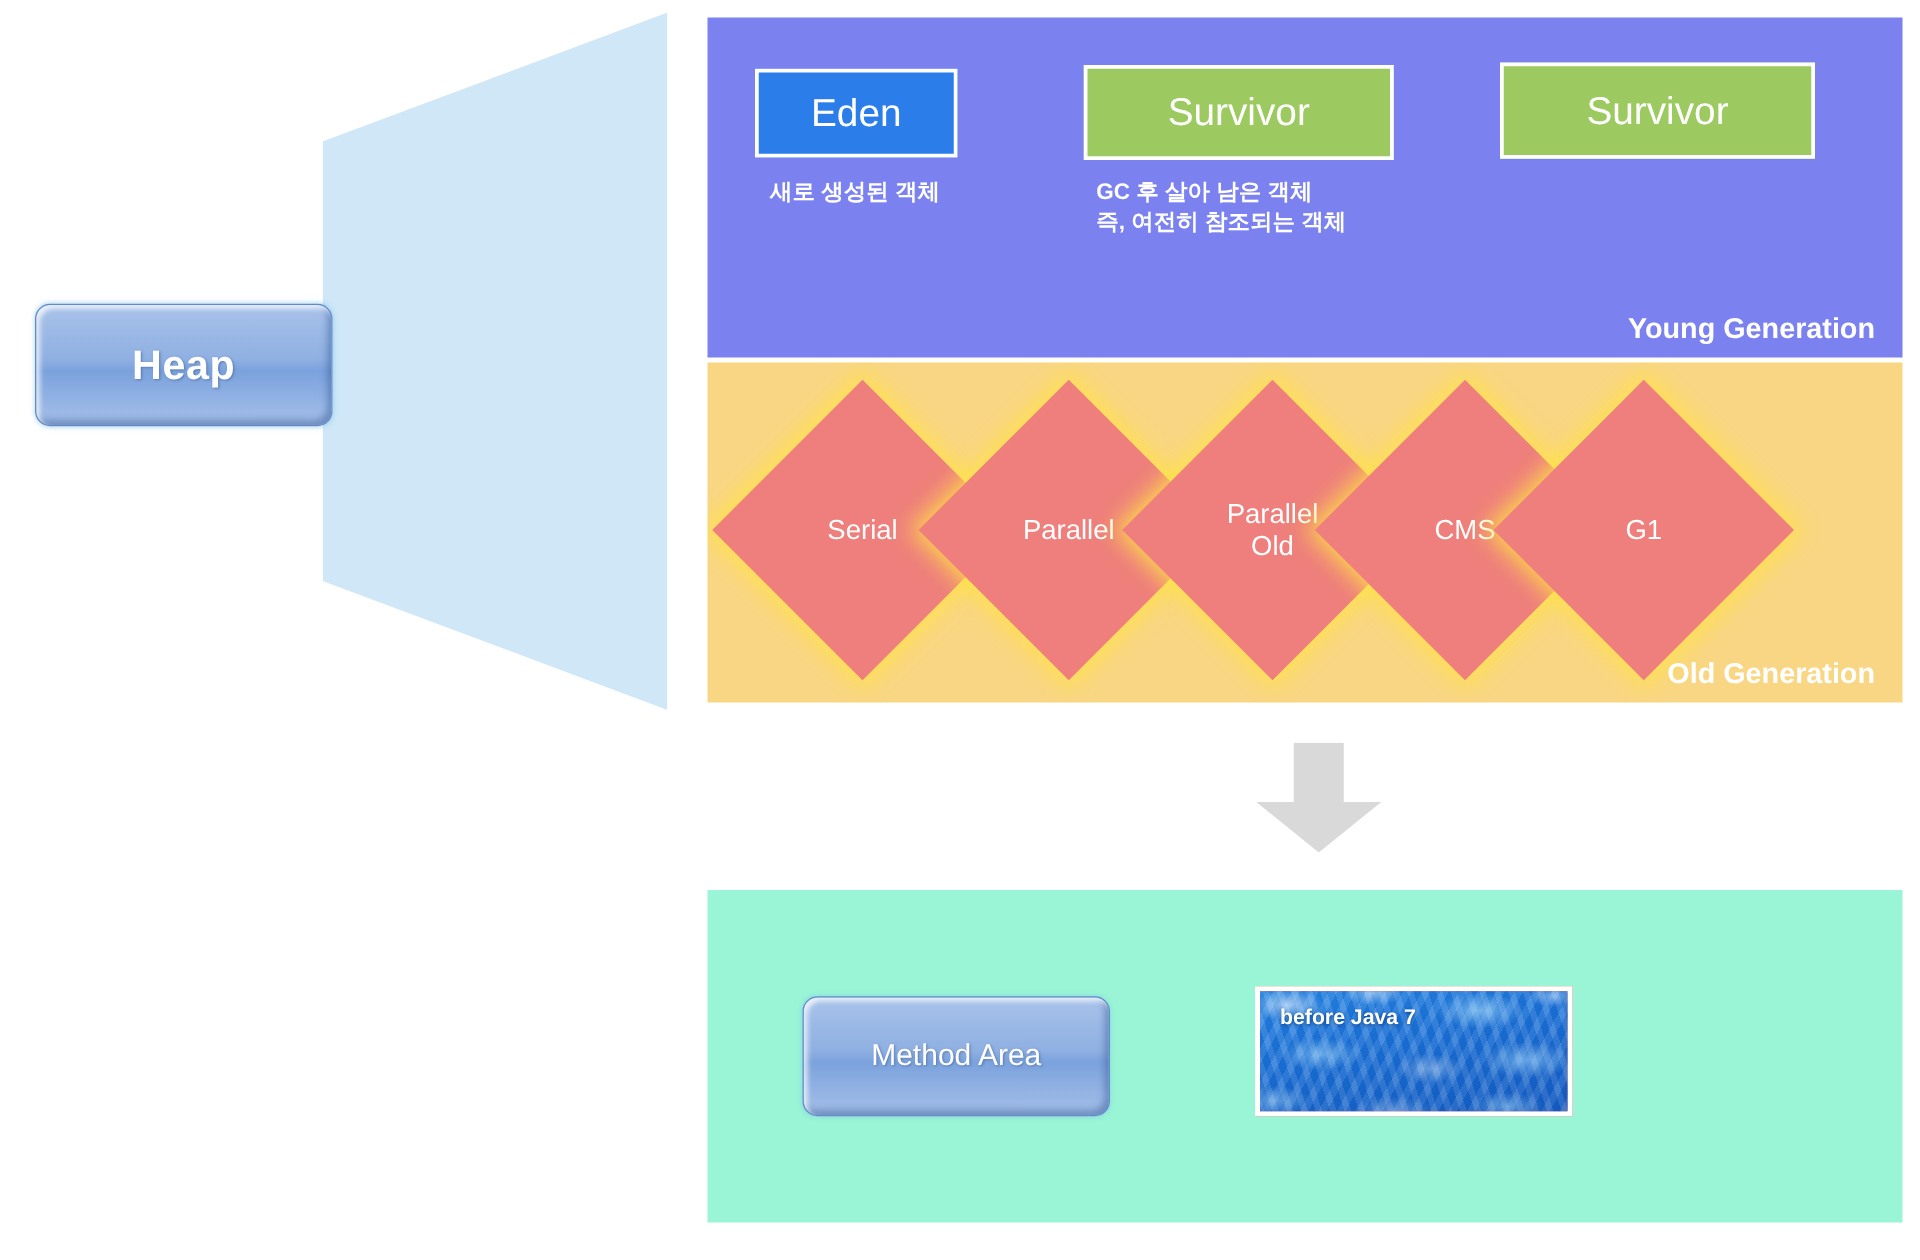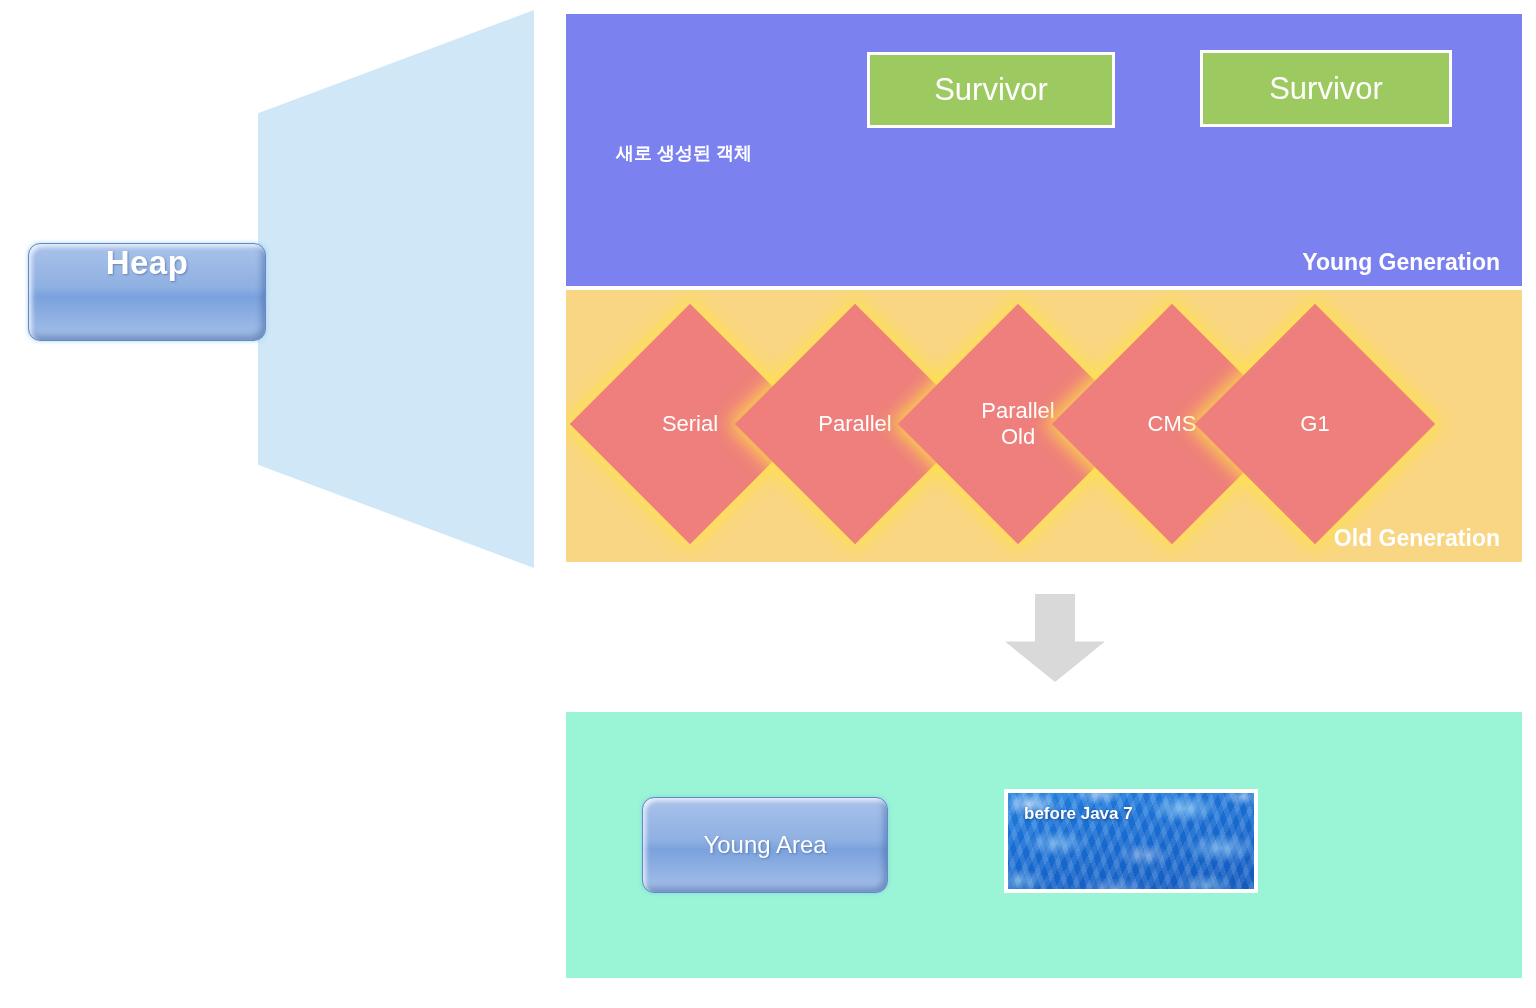--- a/index.html
+++ b/index.html
@@ -40,20 +40,21 @@
     top: 243px;
     width: 236px;
     height: 96px;
     border-radius: 12px;
     background: linear-gradient(180deg, #a9c2ea 0%, #8fb0e2 45%, #7ba2dd 55%, #a6c0e9 100%);
     border: 1px solid #5f8bcb;
     box-shadow: inset 3px 3px 4px rgba(255,255,255,0.75),
                 inset -3px -4px 6px rgba(45,80,140,0.45),
                 0 0 4px rgba(140,200,230,0.8);
     display: flex;
+    align-items: center;
     justify-content: center;
   }
   .heap-box .label {
     color: #ffffff;
     font-size: 33px;
     font-weight: bold;
     letter-spacing: .5px;
     text-shadow: 1px 1px 2px rgba(60,90,140,0.55);
   }
 
@@ -249,30 +250,35 @@
 <div class="stage">
 
   <div class="funnel"></div>
 
   <div class="heap-box">
     <span class="label">Heap</span>
   </div>
 
   <div class="young-panel">
 
+    <div class="mem-box eden-box">
+      <span>Eden</span>
+    </div>
 
     <div class="mem-box surv1-box">
       <span>Survivor</span>
     </div>
 
     <div class="mem-box surv2-box">
       <span>Survivor</span>
     </div>
 
     <div class="cap cap-eden">새로 생성된 객체</div>
+    <div class="cap cap-surv">GC 후 살아 남은 객체
+즉, 여전히 참조되는 객체</div>
 
     <div class="gen-label">Young Generation</div>
   </div>
 
   <div class="old-panel">
     <div class="diamond" style="left:39px;">
       <span class="dtext">Serial</span>
     </div>
     <div class="diamond" style="left:204px;">
       <span class="dtext">Parallel</span>
@@ -289,21 +295,21 @@
     </div>
 
     <div class="gen-label">Old Generation</div>
   </div>
 
   <div class="down-arrow"></div>
 
   <div class="perm-panel">
 
     <div class="method-area">
-      <span class="label">Young Area</span>
+      <span class="label">Method Area</span>
     </div>
 
     <div class="string-pool">
       <div class="water"></div>
       <div class="sp-small">before Java 7</div>
     </div>
 
   </div>
 
 </div>

